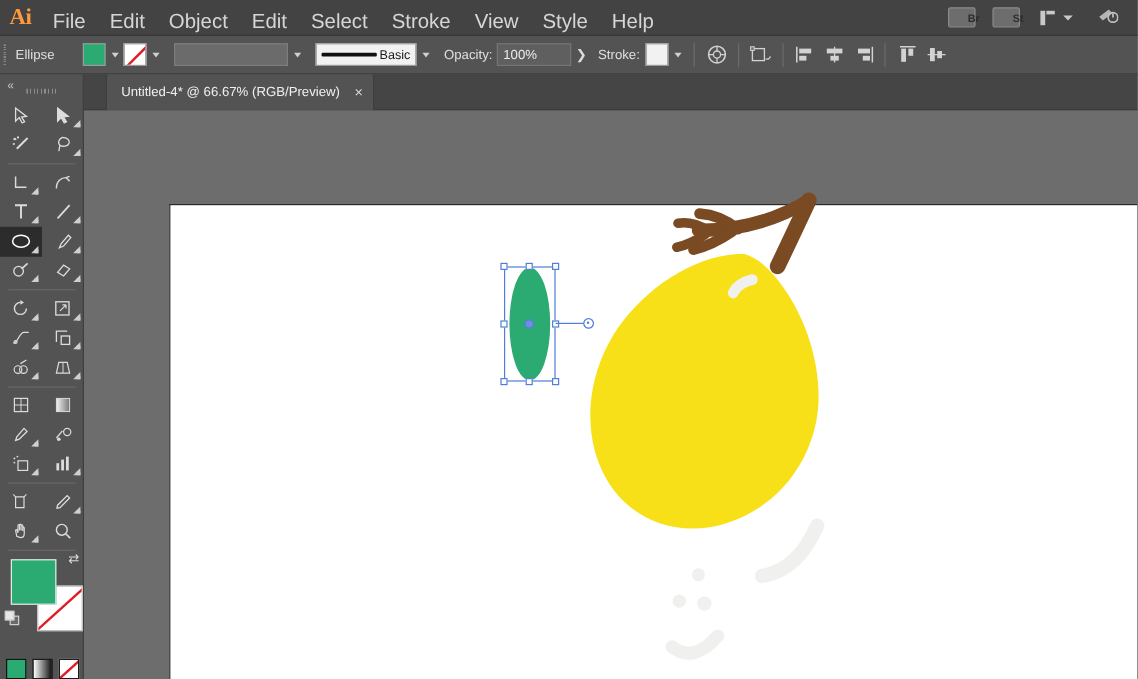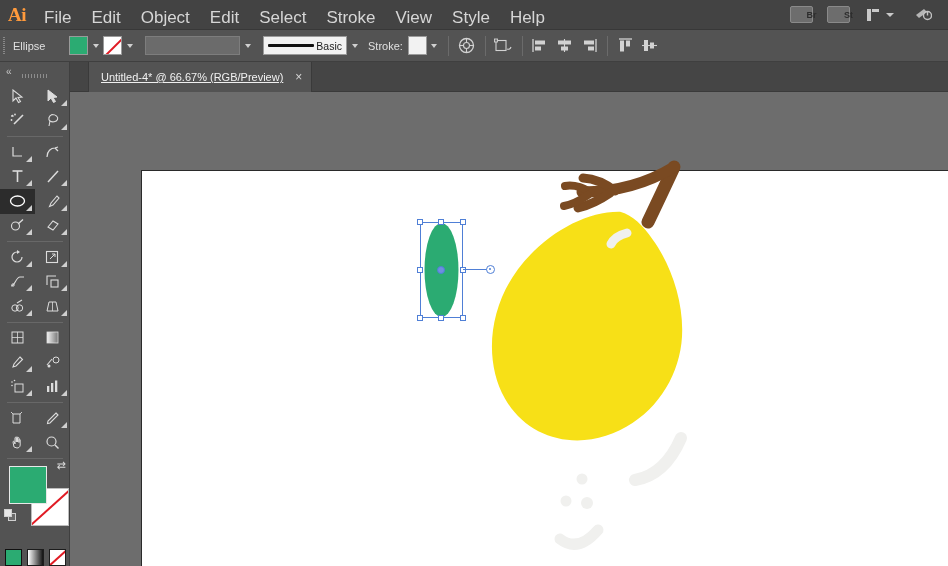--- a/index.html
+++ b/index.html
@@ -105,21 +105,21 @@
   .tabbar {
     position: absolute; left: 0; top: 62px; width: 948px; height: 30px;
     background: #454545; border-bottom: 1px solid #3a3a3a;
   }
   .tab {
     position: absolute; left: 88px; top: 0; height: 30px;
     background: #535353;
     display: flex; align-items: center; padding: 0 9px 0 12px;
     border-right: 1px solid #3a3a3a; border-left: 1px solid #3a3a3a;
   }
-  .tab-title { font-size: 11px; color: #f0f0f0; white-space: nowrap; text-decoration: underline; }
+  .tab-title { font-size: 11px; color: #f0f0f0; white-space: nowrap; }
   .tab-close { margin-left: 12px; font-size: 12px; color: #d6d6d6; line-height: 1; }
 
   
   .toolpanel {
     position: absolute; left: 0; top: 62px; width: 70px; height: 504px;
     background: #535353; border-right: 1px solid #3f3f3f;
   }
   .tp-head { height: 22px; position: relative; }
   .tp-collapse {
     position: absolute; left: 6px; top: 4px; font-size: 10px; color: #c6c6c6; letter-spacing: -1px;
@@ -271,20 +271,25 @@
     </div>
 
     <div style="display:flex;align-items:center;margin-left:8px">
       <span class="brush-field">
         <span class="brush-line"></span>
         <span>Basic</span>
       </span>
       <span class="mini-chev"></span>
     </div>
 
+    <div style="display:flex;align-items:center;margin-left:8px">
+      <span class="cb-text">Opacity:</span>
+      <span class="field op" style="margin-left:4px">100%</span>
+      <span class="arrow-right">❯</span>
+    </div>
 
     <div style="display:flex;align-items:center;margin-left:6px">
       <span class="cb-text">Stroke:</span>
       <span class="swatch white" style="margin-left:5px"></span>
       <span class="mini-chev"></span>
     </div>
 
     <div class="cb-sep"></div>
     <span class="icon-btn">
       <svg width="17" height="17" viewBox="0 0 17 17">

